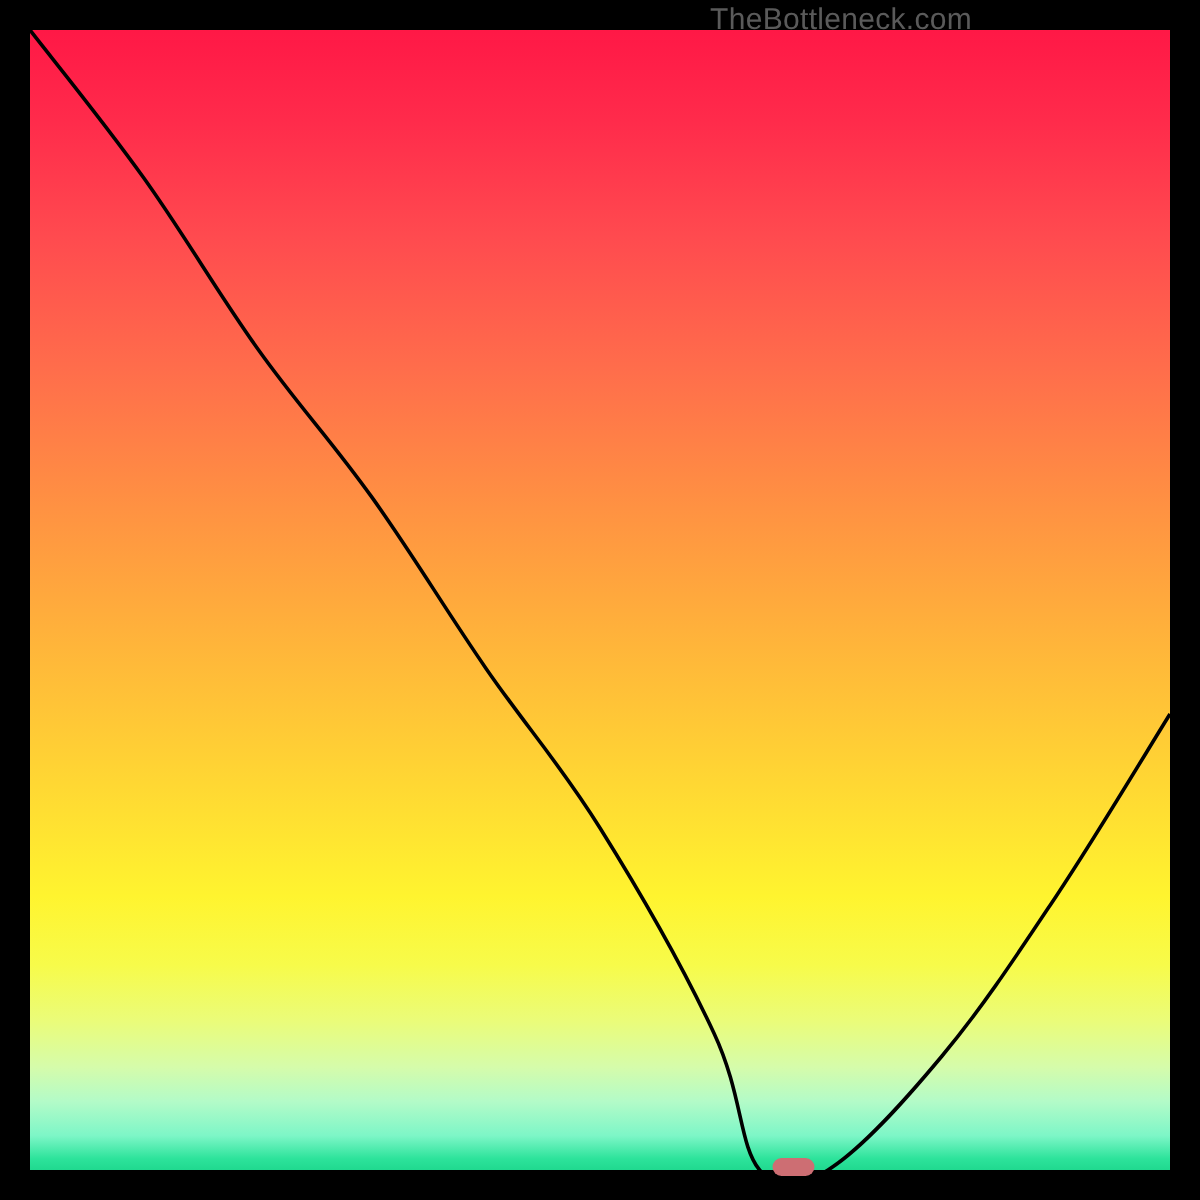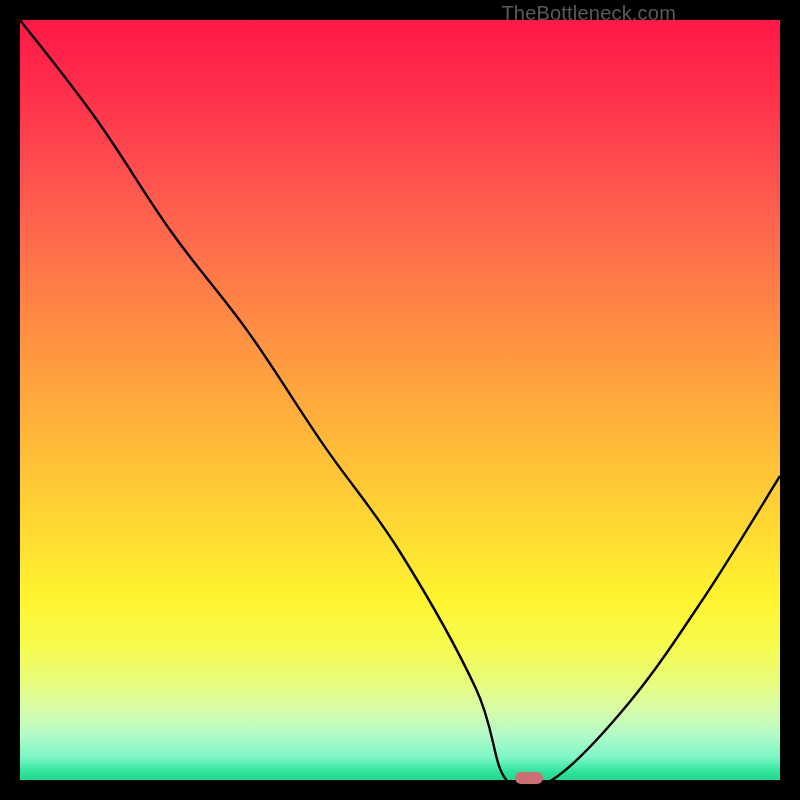--- a/index.html
+++ b/index.html
@@ -9,21 +9,20 @@
     height: 800px;
     background: #000;
     font-family: Arial, Helvetica, sans-serif;
     overflow: hidden;
   }
   .outer {
     position: relative;
     width: 656px;
     height: 800px;
     background: #000;
-    padding-left: 28px;
   }
   .plot {
     position: absolute;
     left: 20px;
     top: 20px;
     width: 760px;
     height: 760px;
     background: linear-gradient(to bottom,
       #ff1846 0%,
       #ff2b4b 8%,

